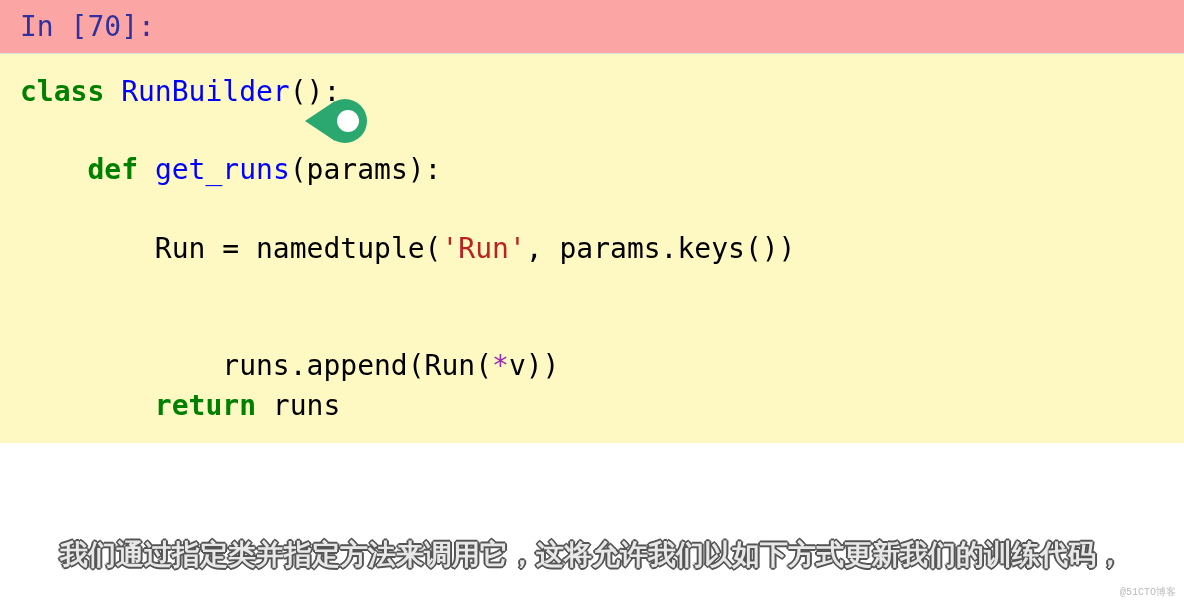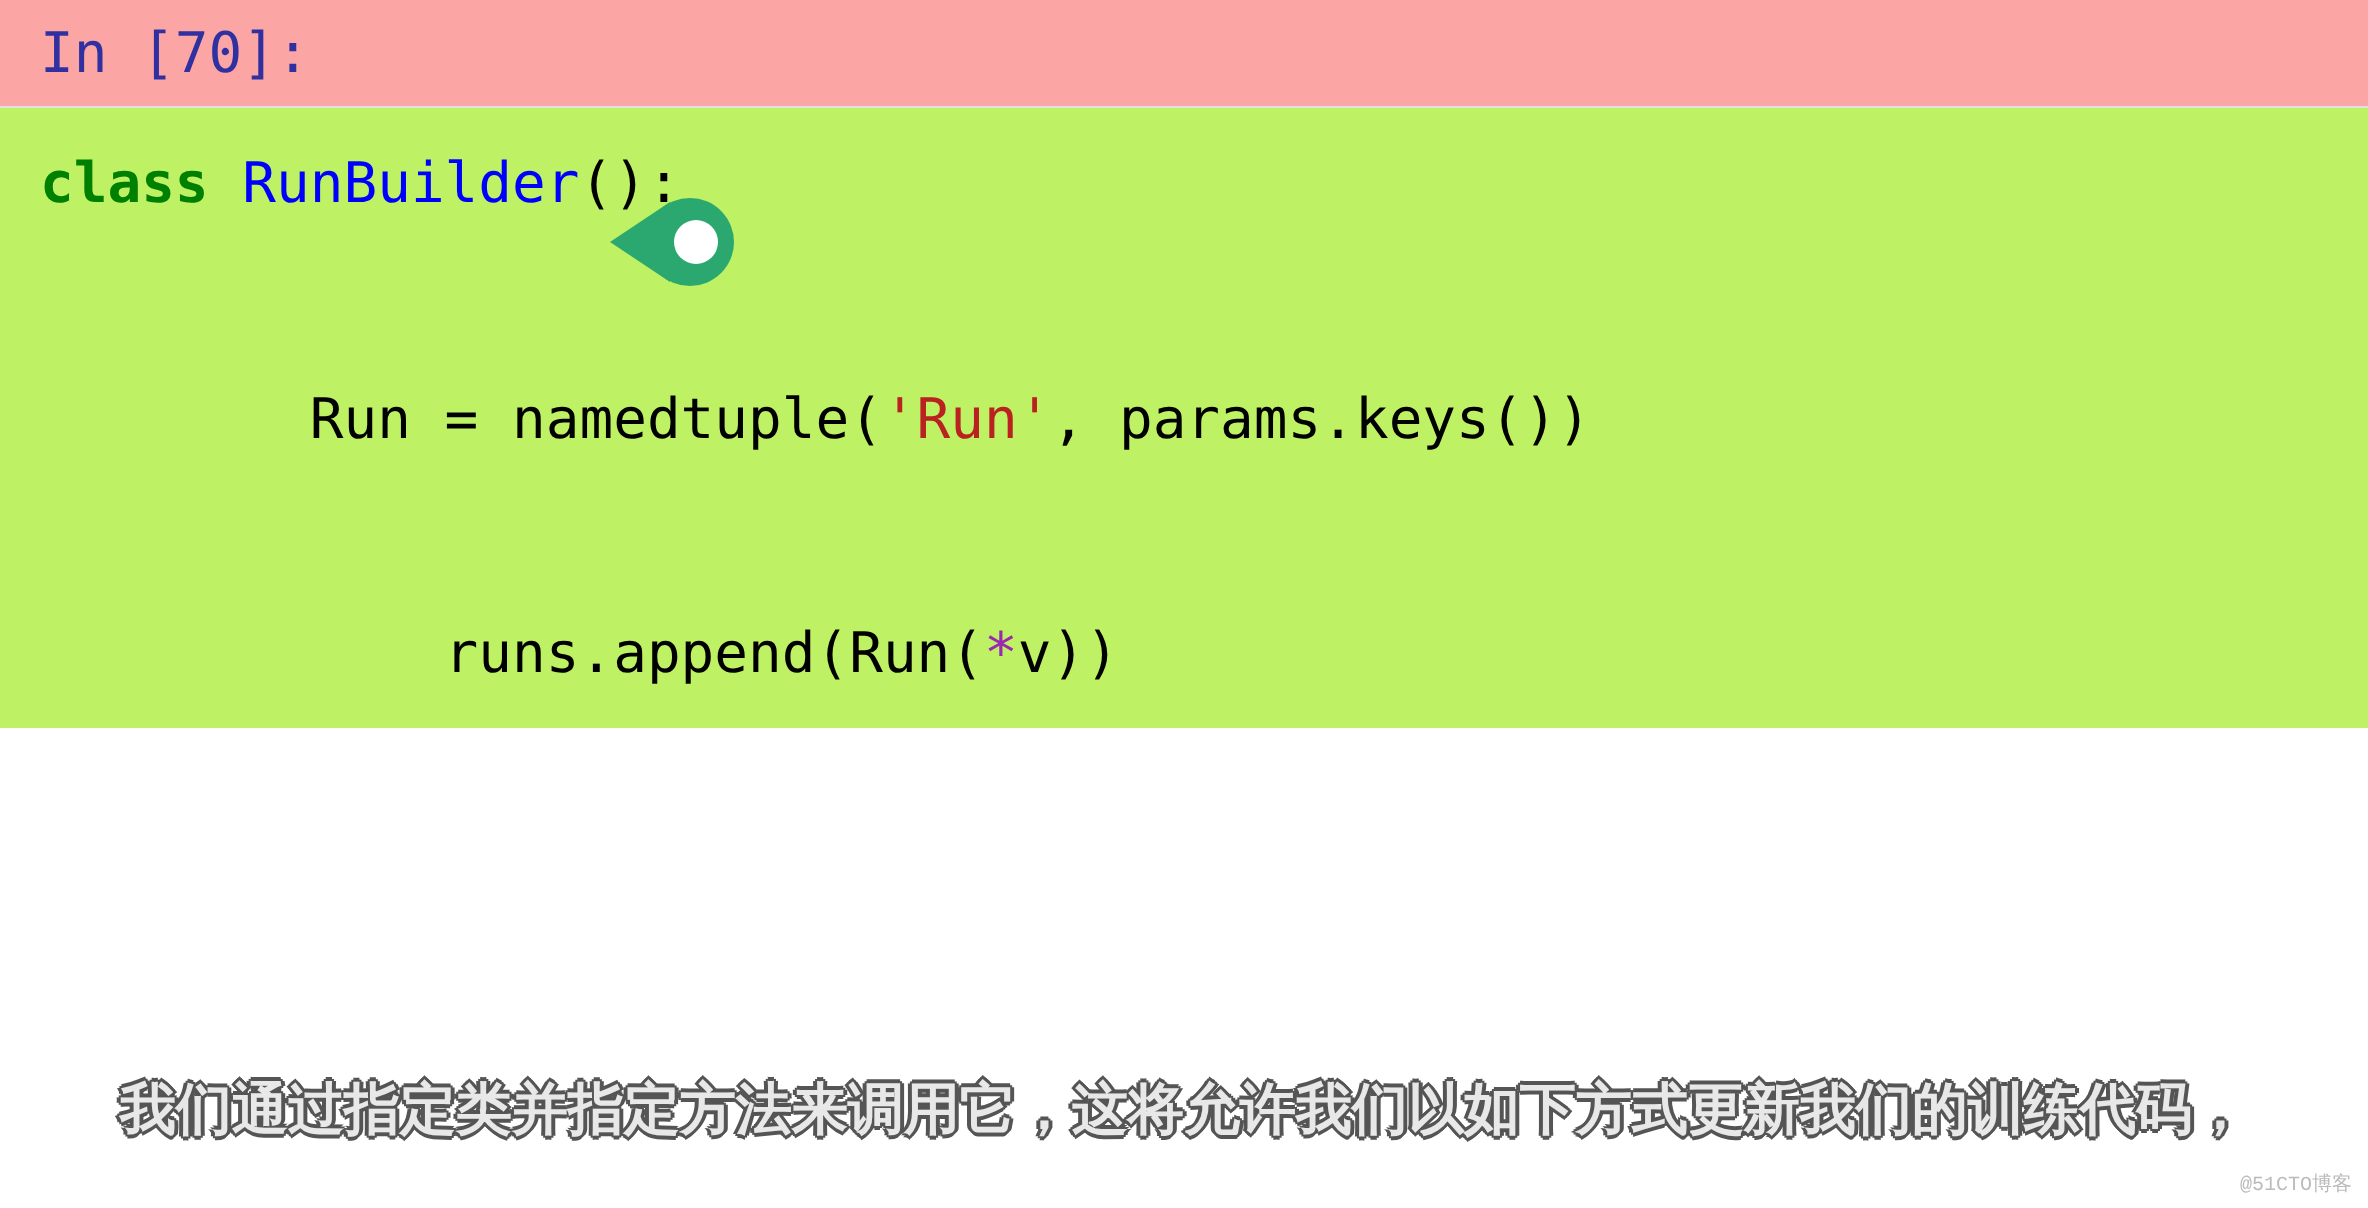--- a/index.html
+++ b/index.html
@@ -17,21 +17,21 @@
     background: #fca5a5;
     border-bottom: 1px solid #e0e0e0;
   }
   .prompt {
     color: #3030a0;
     font-family: 'DejaVu Sans Mono', 'Consolas', 'Monaco', monospace;
     font-size: 28px;
     font-weight: normal;
   }
   .code-area {
-    background: #bef264;
+    background: #fef9c3;
     padding: 18px 20px;
     font-family: 'DejaVu Sans Mono', 'Consolas', 'Monaco', monospace;
     font-size: 28px;
     line-height: 1.4;
     position: relative;
   }
   .code-line {
     white-space: pre;
     min-height: 1.4em;
   }
@@ -84,25 +84,27 @@
 </head>
 <body>
 
 <div class="prompt-area">
   <span class="prompt">In [70]:</span>
 </div>
 
 <div class="code-area">
   <div class="code-line"><span class="kw-green">class</span><span class="plain"> </span><span class="kw-blue">RunBuilder</span><span class="plain">():</span></div>
   <div class="code-line"><span class="plain">    </span></div>
+  <div class="code-line"><span class="plain">    </span><span class="kw-green">def</span><span class="plain"> </span><span class="fn-name">get_runs</span><span class="plain">(params):</span></div>
   <div class="code-line">&nbsp;</div>
   <div class="code-line"><span class="plain">        </span><span class="plain">Run</span><span class="plain"> = </span><span class="plain">namedtuple(</span><span class="string">'Run'</span><span class="plain">, params.keys())</span></div>
   <div class="code-line">&nbsp;</div>
   <div class="code-line"><span class="plain">        </span></div>
   <div class="code-line"><span class="plain">            </span><span class="plain">runs.append(Run(</span><span class="star">*</span><span class="plain">v))</span></div>
+  <div class="code-line"><span class="plain">        </span><span class="kw-green">return</span><span class="plain"> runs</span></div>
 
   <svg class="pointer" viewBox="0 0 70 50">
     <path d="M 5 25 L 35 5 L 35 15 A 25 25 0 0 1 35 35 L 35 45 Z" fill="#2aa86f"></path>
     <circle cx="45" cy="25" r="22" fill="#2aa86f"></circle>
     <circle cx="48" cy="25" r="11" fill="#ffffff"></circle>
   </svg>
 </div>
 
 <div class="subtitle">我们通过指定类并指定方法来调用它，这将允许我们以如下方式更新我们的训练代码，</div>
 <div class="watermark">@51CTO博客</div>

